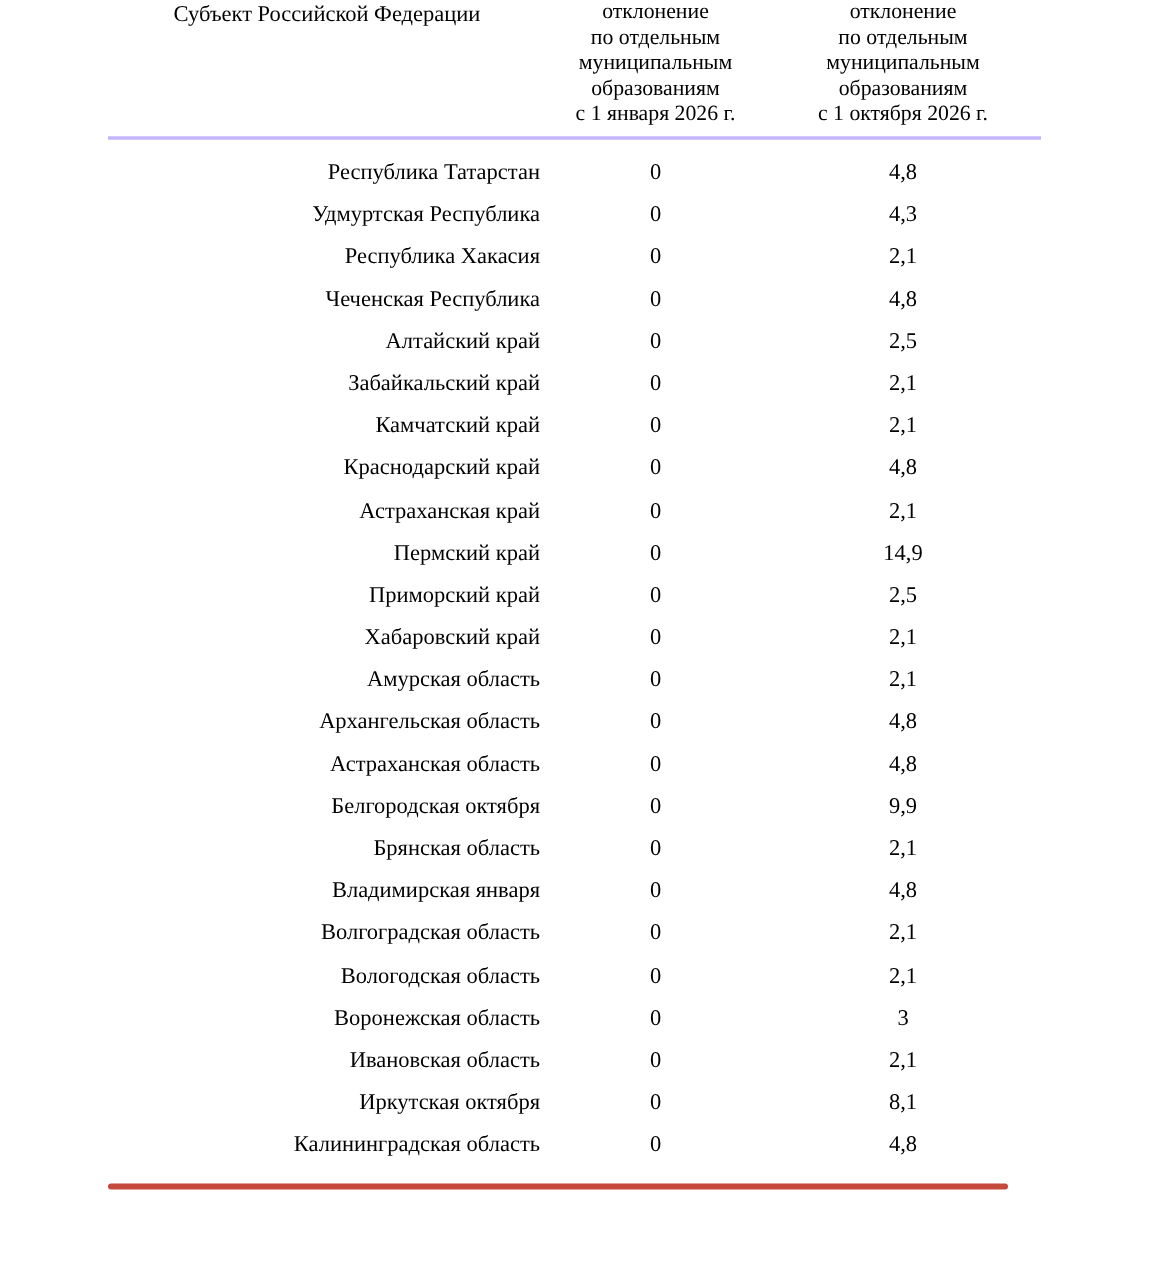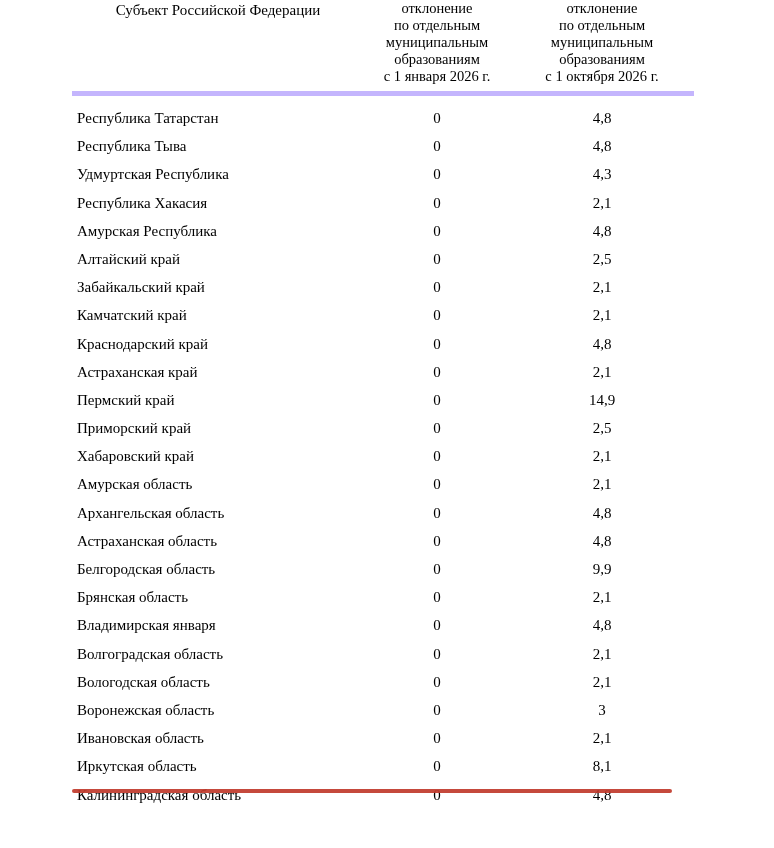--- a/index.html
+++ b/index.html
@@ -31,21 +31,21 @@
   table.doc-table col.c-val1 { width: 146px; }
   table.doc-table col.c-val2 { width: 184px; }
 
   thead th {
     font-weight: normal;
     font-size: 14.5px;
     line-height: 17px;
     vertical-align: bottom;
     padding: 0 4px 6px 4px;
     text-align: center;
-    border-bottom: 5px solid #c4b5fd;
+    border-bottom: 2px solid #c4b5fd;
   }
   thead th.subject-head {
     vertical-align: top;
     padding-top: 0;
     font-size: 15px;
   }
   .head-inner {
     display: block;
   }
   .head-line {
@@ -55,21 +55,21 @@
     padding-top: 2px;
   }
 
   tbody td {
     font-size: 15px;
     line-height: 17px;
     padding: 5.6px 4px;
     vertical-align: middle;
   }
   tbody td.subject {
-    text-align: left;
+    text-align: right;
     padding-left: 5px;
     white-space: nowrap;
   }
   tbody td.num {
     text-align: center;
   }
   tbody tr:first-child td {
     padding-top: 14px;
   }
 
@@ -116,36 +116,31 @@
         </th>
       </tr>
     </thead>
     <tbody id="table-body">
         <tr>
           <td class="subject">Республика Татарстан</td>
           <td class="num">0</td>
           <td class="num">4,8</td>
         </tr>
         <tr>
-          <td class="subject">Республика Тыва</td>
-          <td class="num">0</td>
-          <td class="num">4,8</td>
-        </tr>
-        <tr>
           <td class="subject">Удмуртская Республика</td>
           <td class="num">0</td>
           <td class="num">4,3</td>
         </tr>
         <tr>
           <td class="subject">Республика Хакасия</td>
           <td class="num">0</td>
           <td class="num">2,1</td>
         </tr>
         <tr>
-          <td class="subject">Амурская Республика</td>
+          <td class="subject">Чеченская Республика</td>
           <td class="num">0</td>
           <td class="num">4,8</td>
         </tr>
         <tr>
           <td class="subject">Алтайский край</td>
           <td class="num">0</td>
           <td class="num">2,5</td>
         </tr>
         <tr>
           <td class="subject">Забайкальский край</td>
@@ -191,21 +186,21 @@
           <td class="subject">Архангельская область</td>
           <td class="num">0</td>
           <td class="num">4,8</td>
         </tr>
         <tr>
           <td class="subject">Астраханская область</td>
           <td class="num">0</td>
           <td class="num">4,8</td>
         </tr>
         <tr>
-          <td class="subject">Белгородская область</td>
+          <td class="subject">Белгородская октября</td>
           <td class="num">0</td>
           <td class="num">9,9</td>
         </tr>
         <tr>
           <td class="subject">Брянская область</td>
           <td class="num">0</td>
           <td class="num">2,1</td>
         </tr>
         <tr>
           <td class="subject">Владимирская января</td>
@@ -226,21 +221,21 @@
           <td class="subject">Воронежская область</td>
           <td class="num">0</td>
           <td class="num">3</td>
         </tr>
         <tr>
           <td class="subject">Ивановская область</td>
           <td class="num">0</td>
           <td class="num">2,1</td>
         </tr>
         <tr>
-          <td class="subject">Иркутская область</td>
+          <td class="subject">Иркутская октября</td>
           <td class="num">0</td>
           <td class="num">8,1</td>
         </tr>
         <tr>
           <td class="subject">Калининградская область</td>
           <td class="num">0</td>
           <td class="num">4,8</td>
         </tr>
       </tbody>
   </table>

